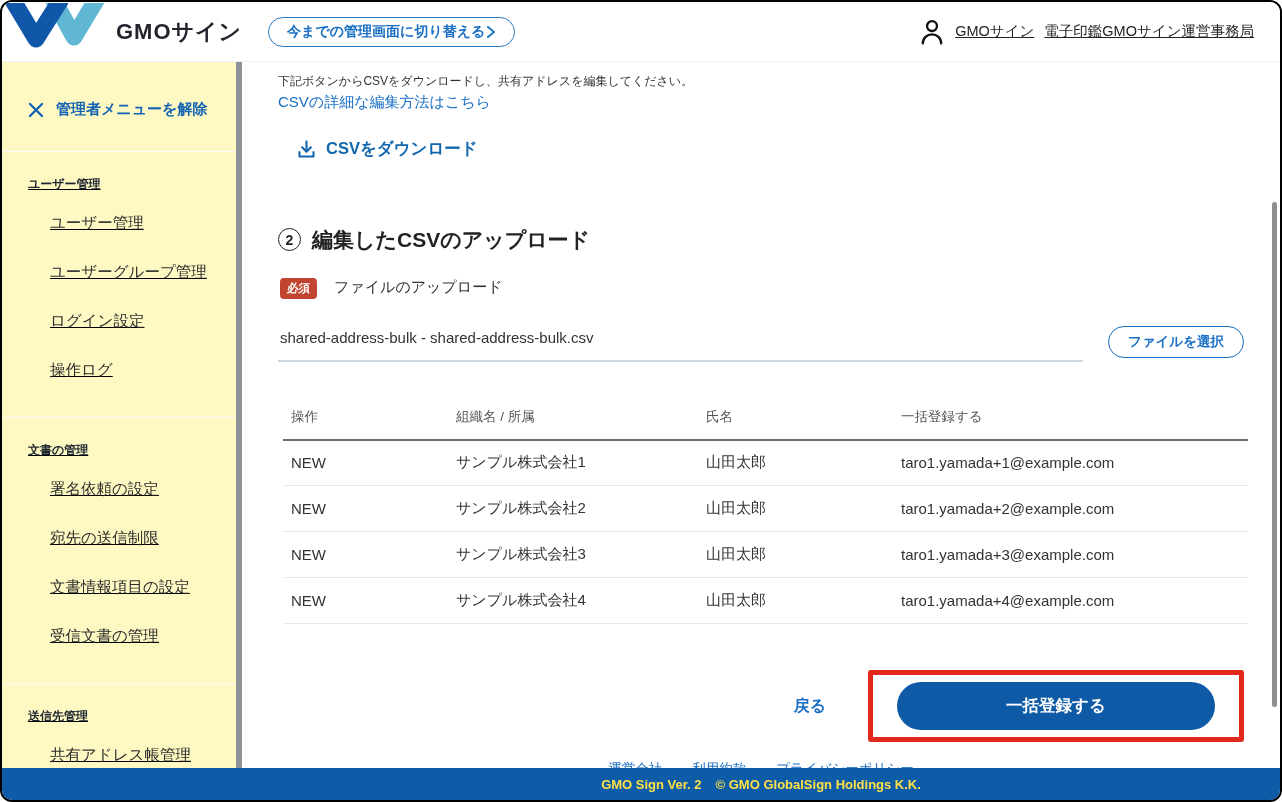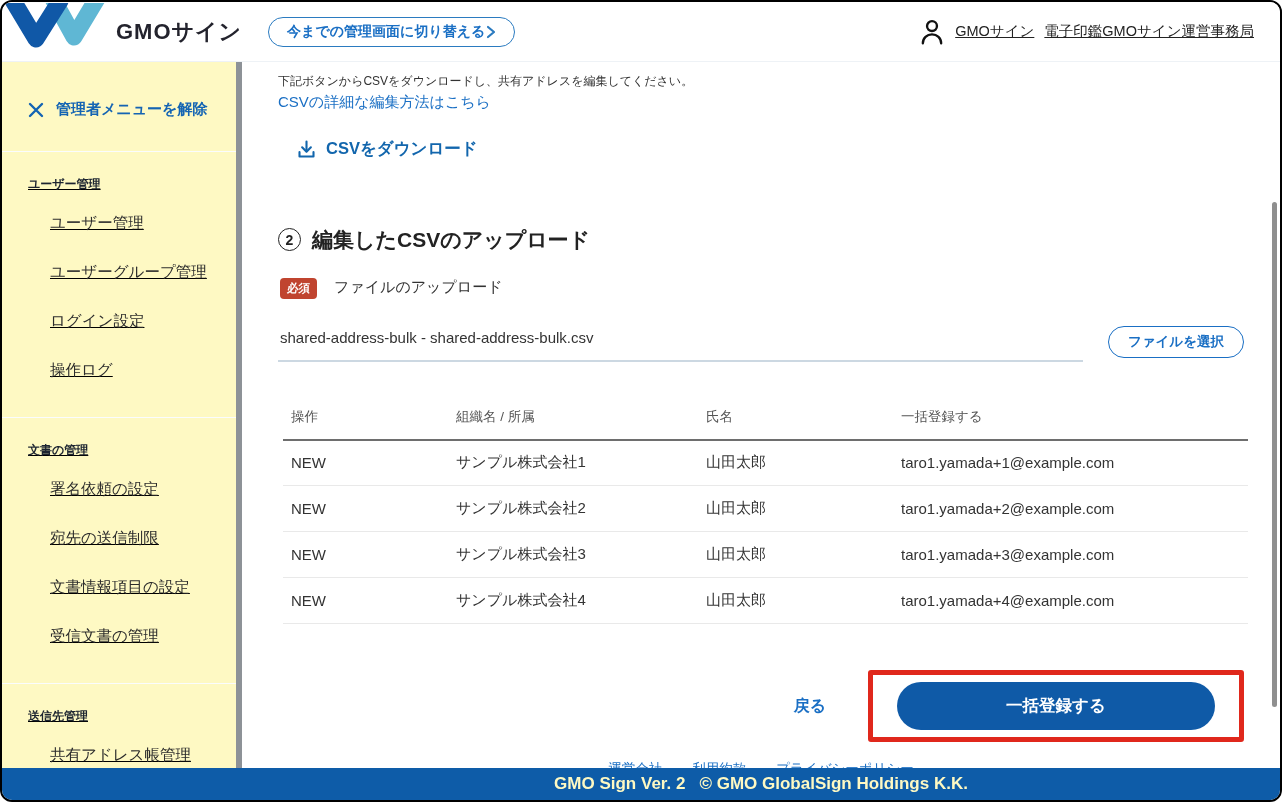--- a/index.html
+++ b/index.html
@@ -90,21 +90,21 @@
     color:#fff; font-weight:700; font-size:16.5px; cursor:pointer; font-family:"Liberation Sans",sans-serif;
   }
   .footer-links { display:flex; justify-content:center; gap:30px; margin-top:18px; }
   .footer-links a { color:#1a6fc4; font-size:13.5px; text-decoration:underline; cursor:pointer; }
   
   .bottom-bar {
     flex:0 0 32px; height:32px; background:#0e5ca8; display:flex; align-items:center;
   }
   .bottom-inner {
     margin-left:240px; flex:1; display:flex; justify-content:center; gap:14px;
-    color:#fef9c3; font-size:17px; font-weight:700;
+    color:#fde047; font-size:13px; font-weight:700;
   }
   
   .win-scrollbar { position:absolute; top:200px; right:3px; width:5px; height:505px; background:#8f8f8f; border-radius:3px; z-index:9; }
   svg { display:block; }
 </style>
 </head>
 <body>
 
 <div class="window">
 

